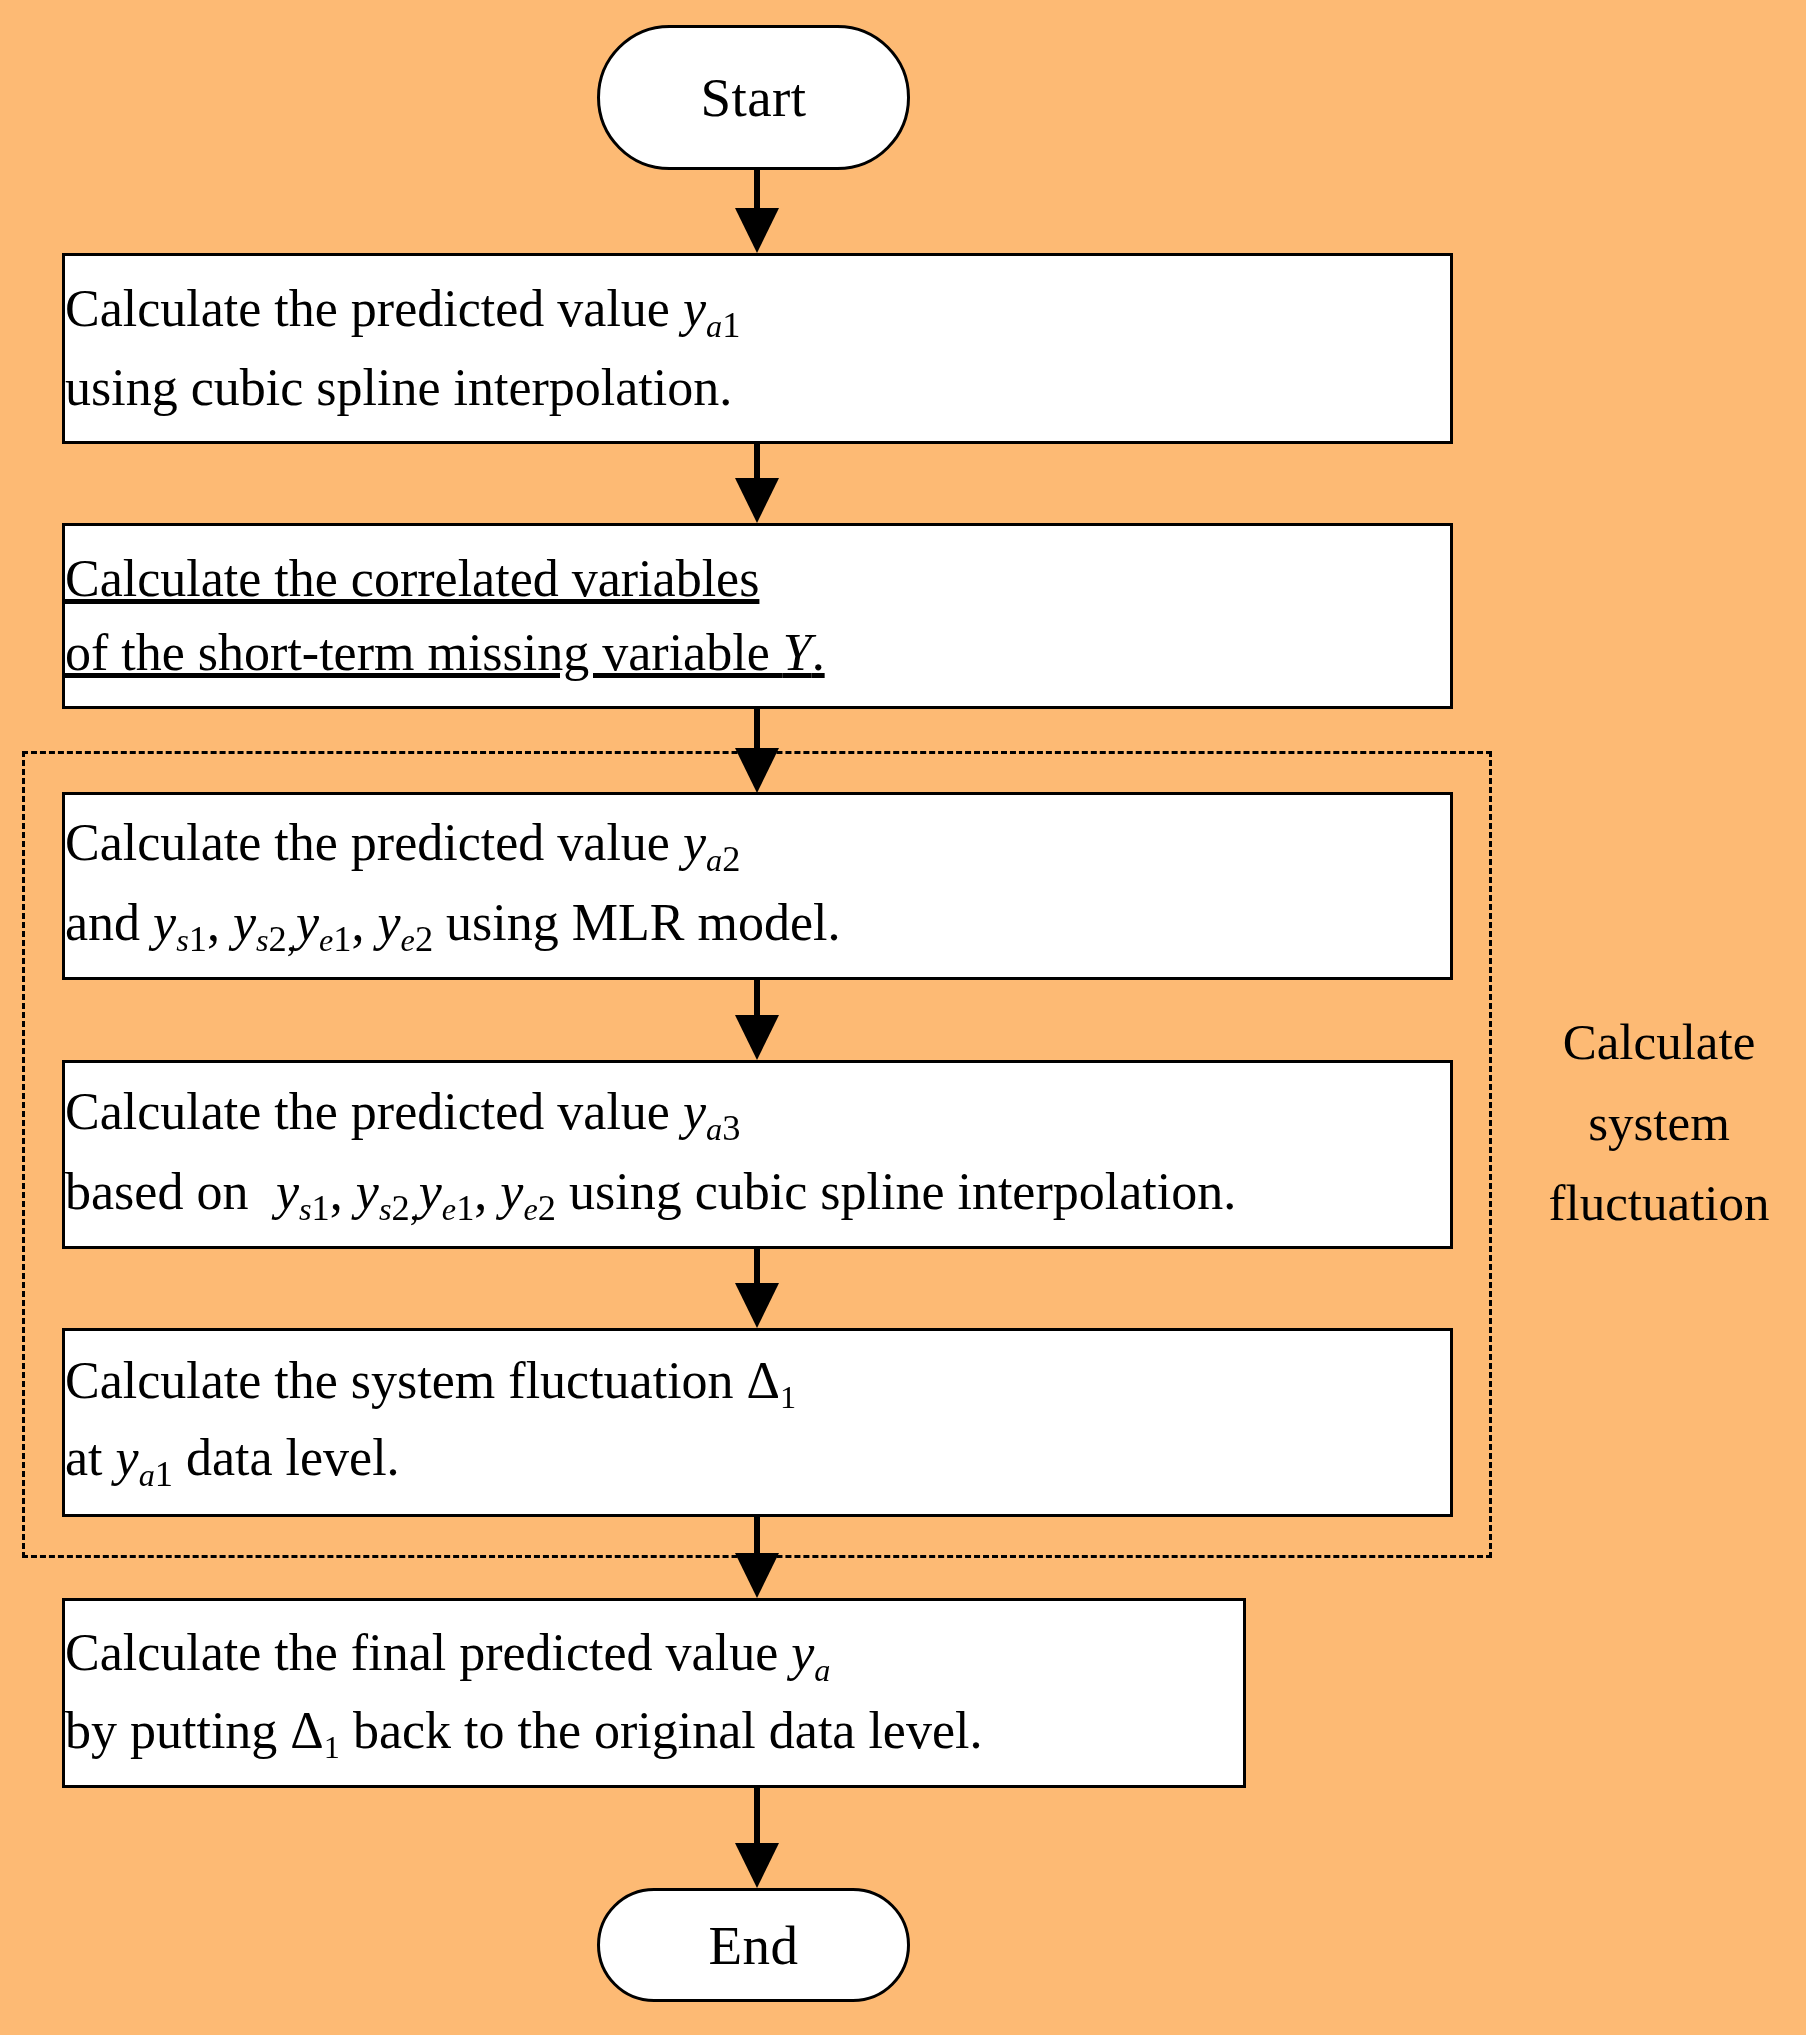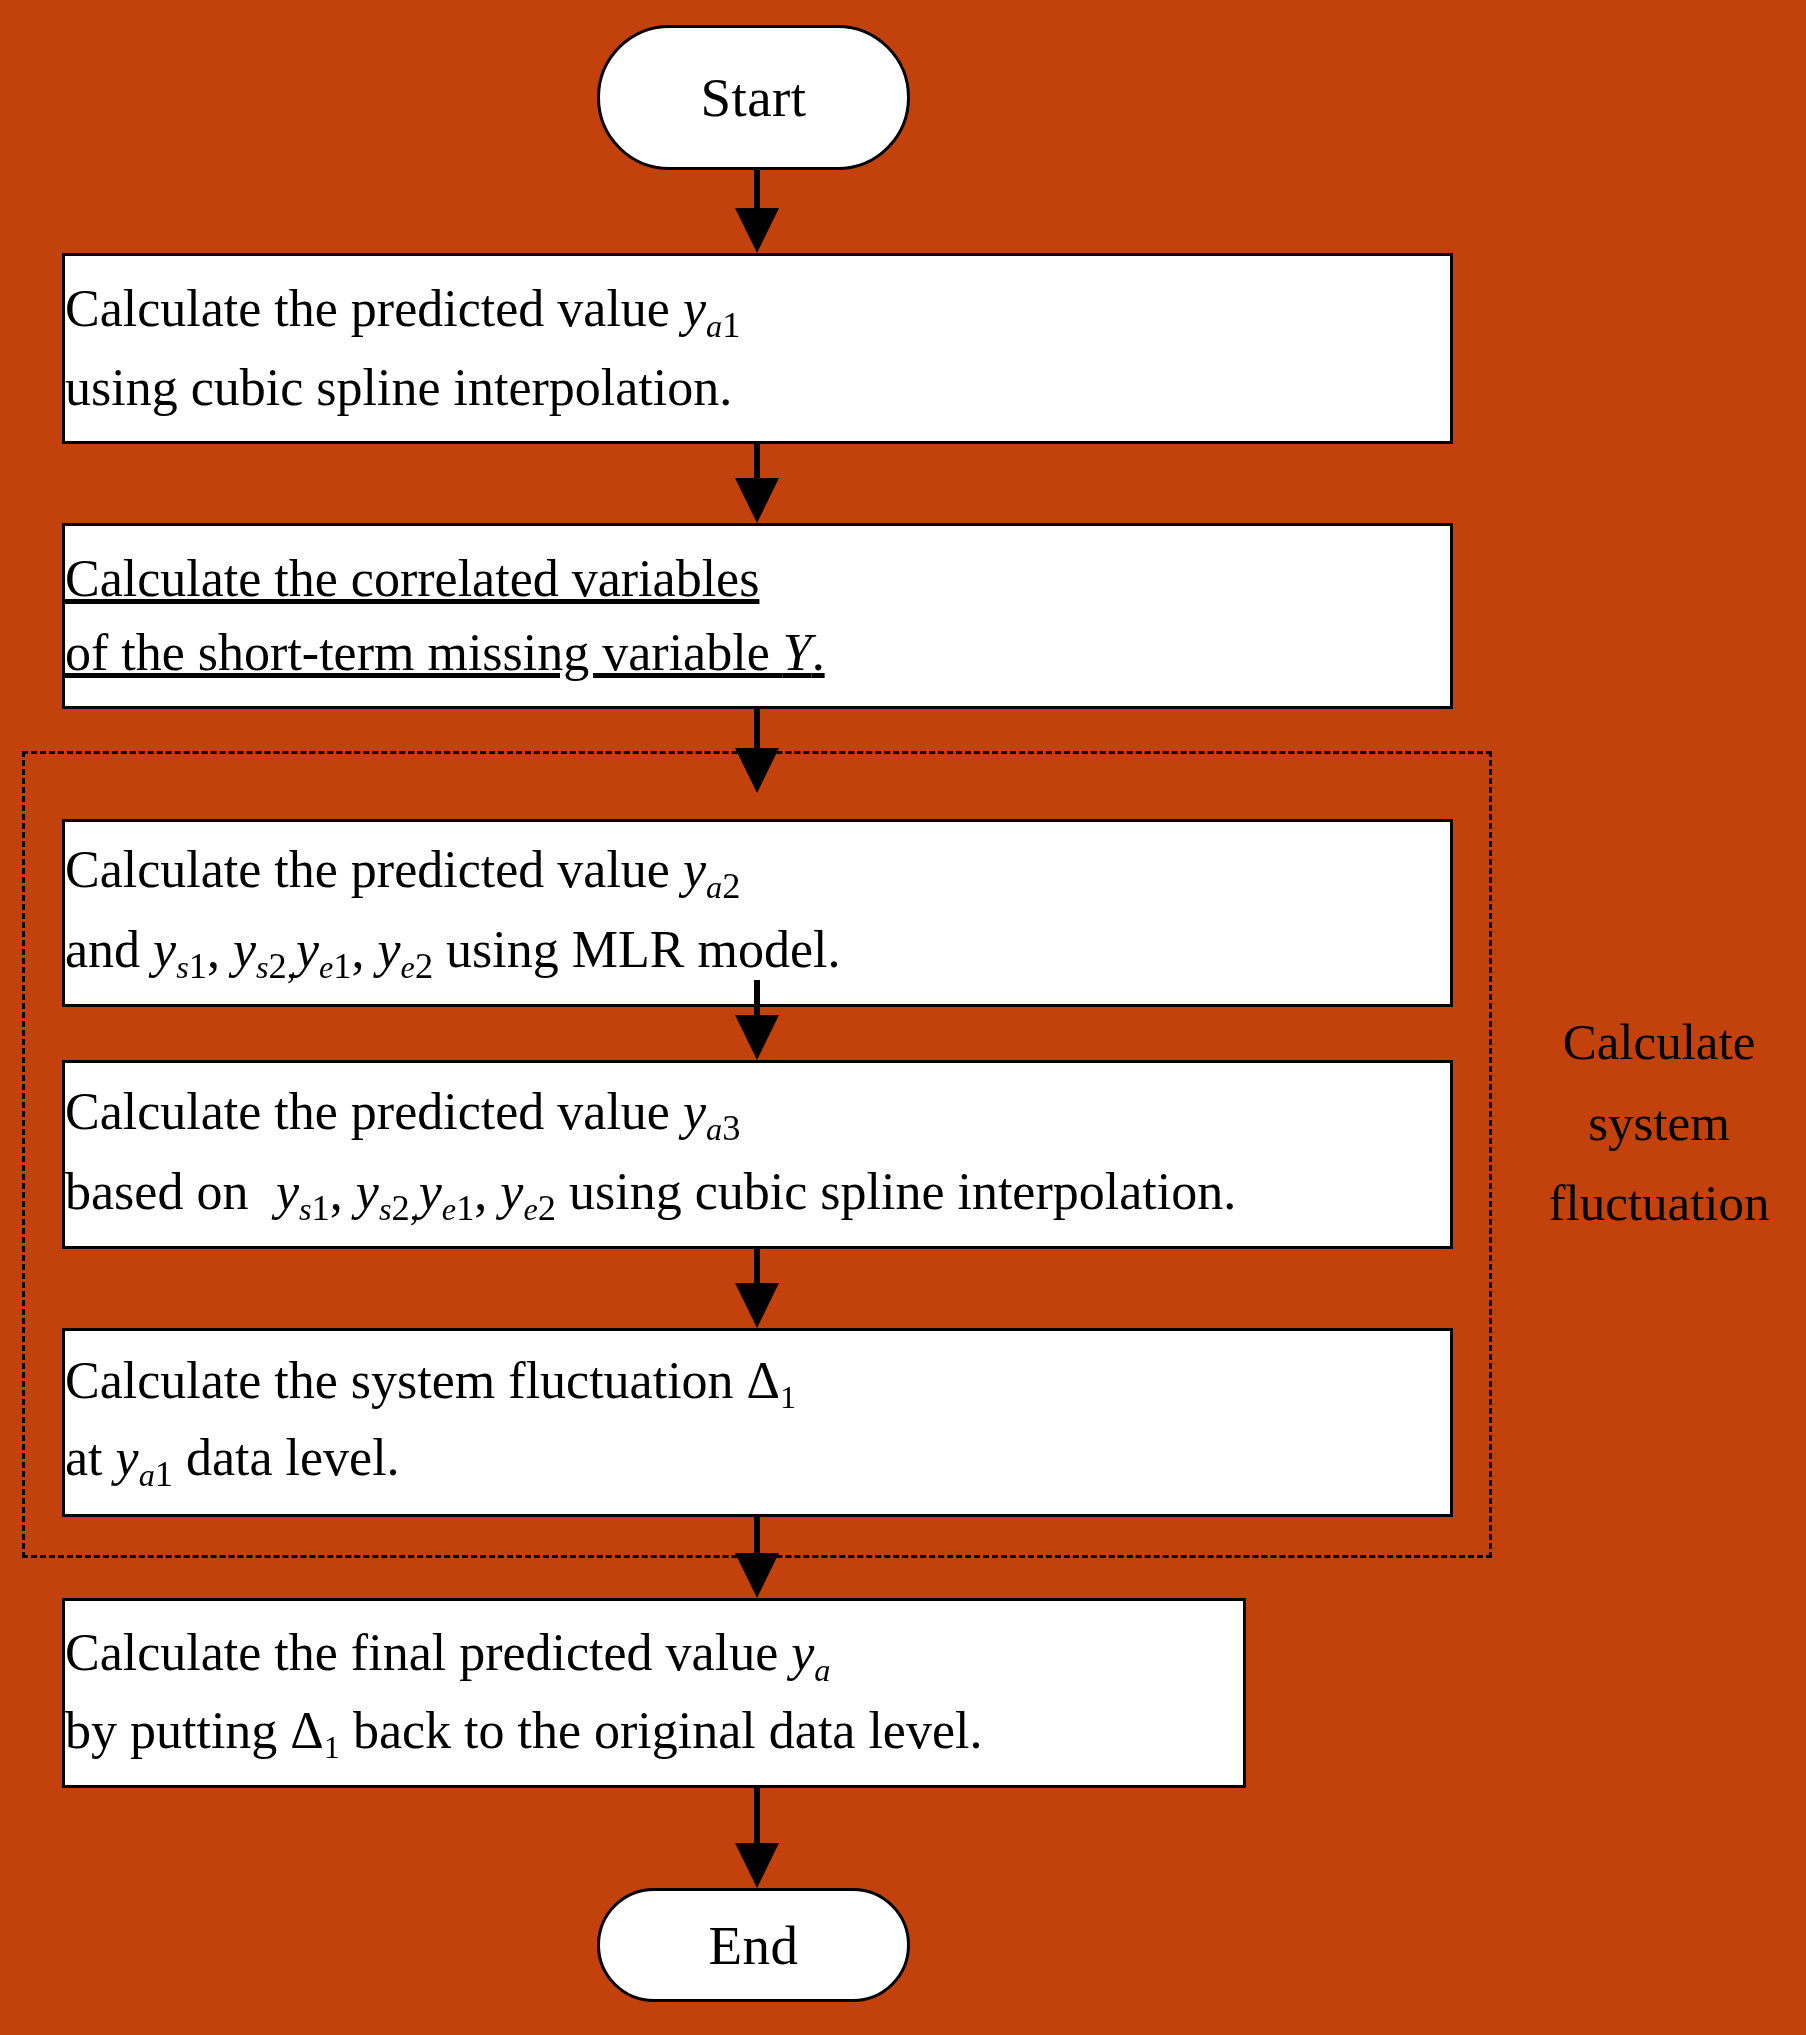--- a/index.html
+++ b/index.html
@@ -8,21 +8,21 @@
     background: #ffffff;
   }
   body {
     font-family: "Liberation Serif", "DejaVu Serif", serif;
     color: #000000;
   }
   #canvas {
     position: relative;
     width: 1806px;
     height: 2035px;
-    background: #c2410c;
+    background: #fdba74;
     overflow: hidden;
   }
 
   
   .terminator {
     position: absolute;
     box-sizing: border-box;
     border: 3.9px solid #000;
     border-radius: 73px;
     background: #fff;
@@ -152,21 +152,21 @@
     </div>
   </div>
 
   <div class="dashed-group" style="left:21.6px; top:751px; width:1470px; height:807px;"></div>
 
   <div class="arrow" style="left:757px; top:709px; height:83px;">
     <div class="shaft" style="height:45px;"></div>
     <div class="head" style="top:39px;"></div>
   </div>
 
-  <div class="process" style="left:62px; top:792px; width:1391px; height:188px;margin-top:27px;">
+  <div class="process" style="left:62px; top:792px; width:1391px; height:188px;">
     <div class="ln">
       <span>Calculate the predicted value </span><span class="mvar">y</span><span class="msub">a</span><span class="msub2">2</span>
     </div>
     <div class="ln">
       <span>and </span><span class="mvar">y</span><span class="msub">s</span><span class="msub2">1</span><span>,&nbsp;</span><span class="mvar">y</span><span class="msub">s</span><span class="msub2">2,</span><span class="mvar">y</span><span class="msub">e</span><span class="msub2">1</span><span>,&nbsp;</span><span class="mvar">y</span><span class="msub">e</span><span class="msub2">2</span><span> using MLR model.</span>
     </div>
   </div>
 
   <div class="arrow" style="left:757px; top:980px; height:79px;">
     <div class="shaft" style="height:41px;"></div>

